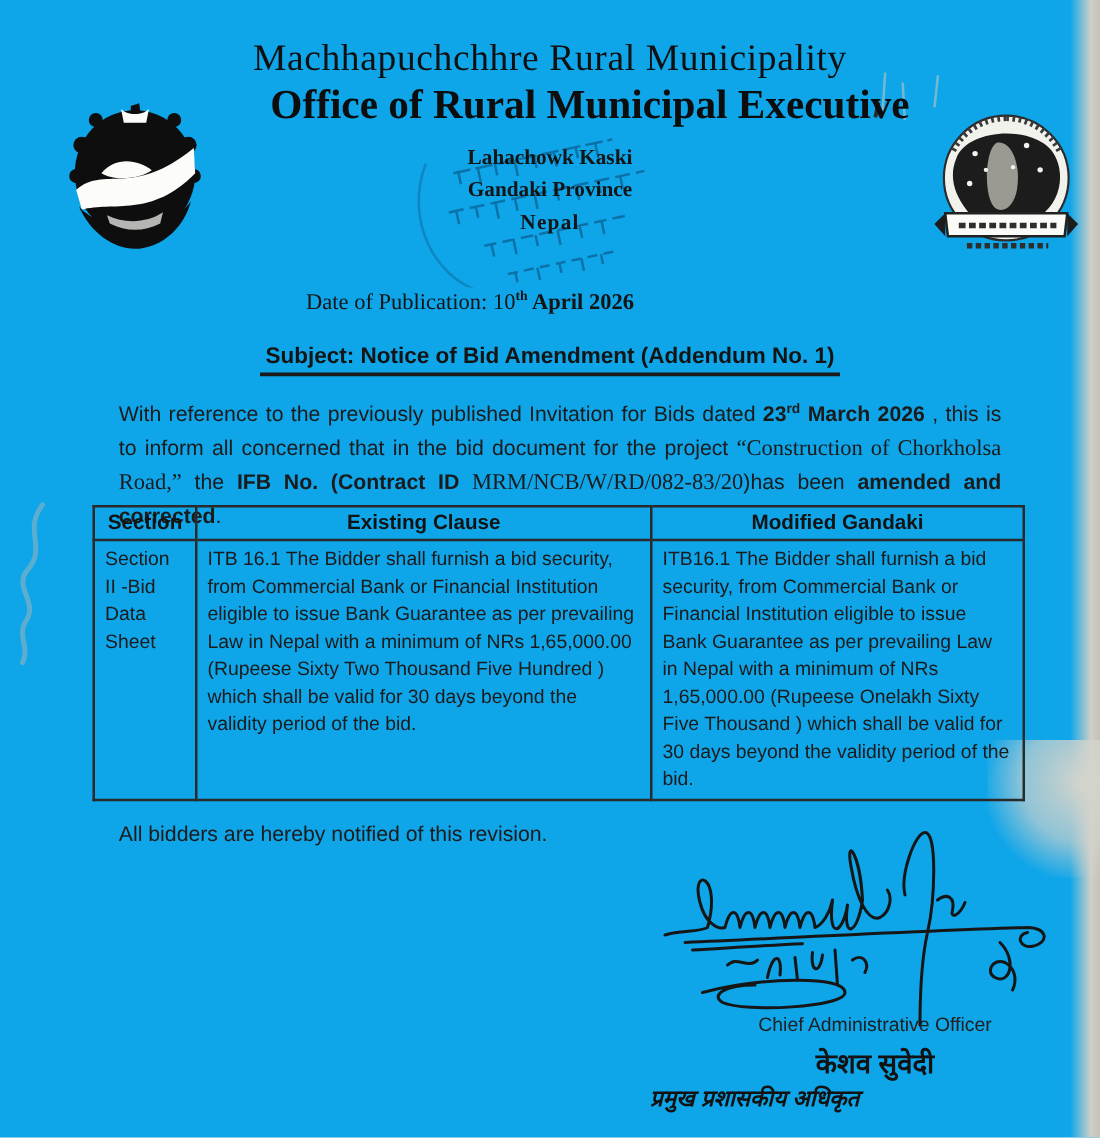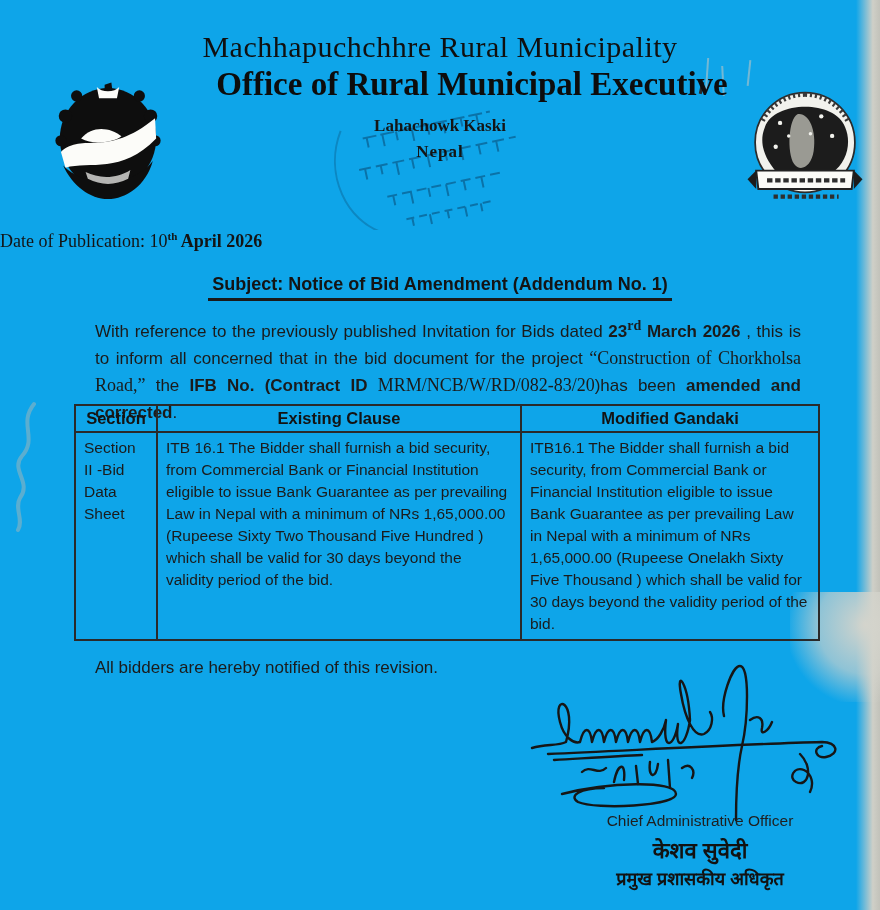--- a/index.html
+++ b/index.html
@@ -24,75 +24,76 @@
   .t-office{position:absolute;left:0;top:66px;width:880px;text-align:center;
           font-family:"Liberation Serif",serif;font-size:33px;font-weight:700;color:#0d0d0d;margin-left:32px;}
   .addr{position:absolute;left:0;top:113px;width:880px;text-align:center;
         font-family:"Liberation Serif",serif;font-size:17px;font-weight:700;line-height:26px;color:#151515;}
   .addr .nep{letter-spacing:1px;}
   .emblem-left{position:absolute;left:52px;top:82px;}
   .emblem-right{position:absolute;left:745px;top:86px;}
   .stamp{position:absolute;left:330px;top:100px;mix-blend-mode:multiply;opacity:.55;}
 
   
-  .dateline{position:absolute;left:0;top:231px;width:752px;text-align:left;
+  .dateline{position:absolute;left:0;top:231px;width:752px;text-align:center;
             font-family:"Liberation Serif",serif;font-size:18px;color:#141414;}
   .dateline b{font-weight:700;}
   .dateline sup{font-size:11px;font-weight:700;vertical-align:super;line-height:0;}
   .subject-wrap{position:absolute;left:0;top:274px;width:880px;text-align:center;}
   .subject{display:inline-block;font-size:18px;font-weight:700;color:#141414;
            border-bottom:3px solid #1a1a1a;padding:0 4px 3px 4px;}
 
   
   .para{position:absolute;left:95px;top:318px;width:706px;font-size:17px;line-height:27px;
         text-align:justify;color:#1b1b1b;}
   .para b{font-weight:700;}
   .para .serif{font-family:"Liberation Serif",serif;font-size:18px;}
-  .para sup{font-size:14px;vertical-align:super;line-height:0;font-weight:700;font-family:Liberation Serif, serif;}
+  .para sup{font-size:11px;vertical-align:super;line-height:0;font-weight:700;}
 
   
   table.amend{position:absolute;left:74px;top:404px;width:744px;border-collapse:collapse;
               table-layout:fixed;}
   table.amend th,table.amend td{border:2px solid #2a2a2a;vertical-align:top;}
   table.amend th{font-size:16.5px;font-weight:700;text-align:center;padding:3px 2px;color:#131313;}
   table.amend td{font-size:15.5px;line-height:22px;padding:4px 8px;color:#1b1b1b;border-radius:19px;}
   .col-section{width:82px;}
   .col-existing{width:364px;}
   .col-modified{width:298px;}
   td.sec-cell{padding:4px 4px 4px 6px;}
 
   
   .closing{position:absolute;left:95px;top:658px;font-size:17px;color:#1b1b1b;}
   .sig-svg{position:absolute;left:518px;top:660px;}
   .sig-title{position:absolute;left:520px;top:812px;width:360px;text-align:center;
              font-size:15.5px;color:#1f1f1f;}
   .sig-name{position:absolute;left:520px;top:834px;width:360px;text-align:center;
             font-size:22px;font-weight:700;color:#121212;
             font-family:"Liberation Sans","DejaVu Sans",sans-serif;}
-  .sig-desig{position:absolute;left:520px;top:866px;width:360px;text-align:center;
+  .sig-desig{position:absolute;left:520px;top:866px;width:360px;text-align:left;
              font-size:18px;font-weight:700;color:#121212;
-             font-family:"Liberation Sans","DejaVu Sans",sans-serif;}
+             font-family:"Liberation Sans","DejaVu Sans",sans-serif;font-style:italic;}
   .left-squiggle{position:absolute;left:4px;top:398px;opacity:.45;}
 </style>
 </head>
 <body>
 
 <div class="page">
 
   <div class="edge-band"></div>
   <div class="fold"></div>
   <div class="streak s1"></div>
   <div class="streak s2"></div>
   <div class="streak s3"></div>
   <div class="tick-mark"></div>
 
   <div class="t-muni">Machhapuchchhre Rural Municipality</div>
   <div class="t-office">Office of Rural Municipal Executive</div>
   <div class="addr">
     <div>Lahachowk Kaski</div>
+    <div>Gandaki Province</div>
     <div class="nep">Nepal</div>
   </div>
 
   <svg class="emblem-left" width="112" height="122" viewBox="0 0 100 108">
     <ellipse cx="50" cy="50" rx="43" ry="45" fill="#0e0e0e"></ellipse>
     <path d="M47,2 l6,-2 l1,8 l-7,2 Z" fill="#0e0e0e"></path>
     <circle cx="12" cy="30" r="6" fill="#0e0e0e"></circle>
       <circle cx="88" cy="30" r="6" fill="#0e0e0e"></circle>
     <circle cx="8" cy="52" r="5" fill="#0e0e0e"></circle>
       <circle cx="92" cy="52" r="5" fill="#0e0e0e"></circle>

